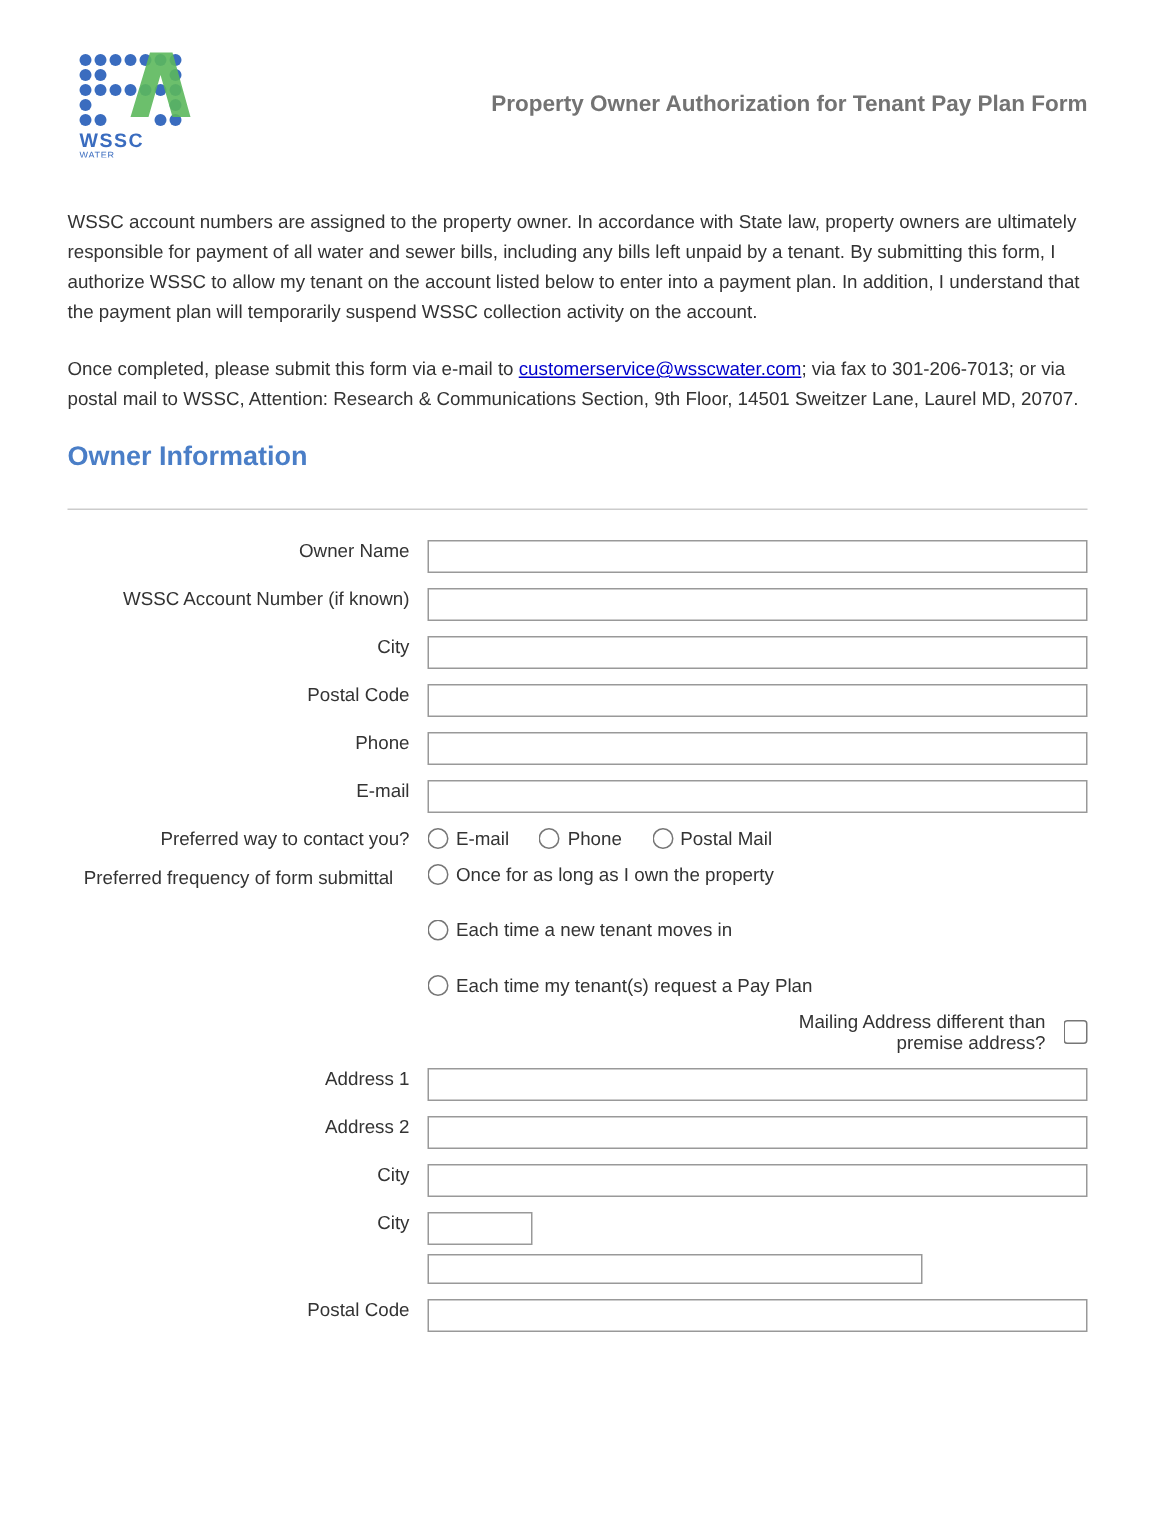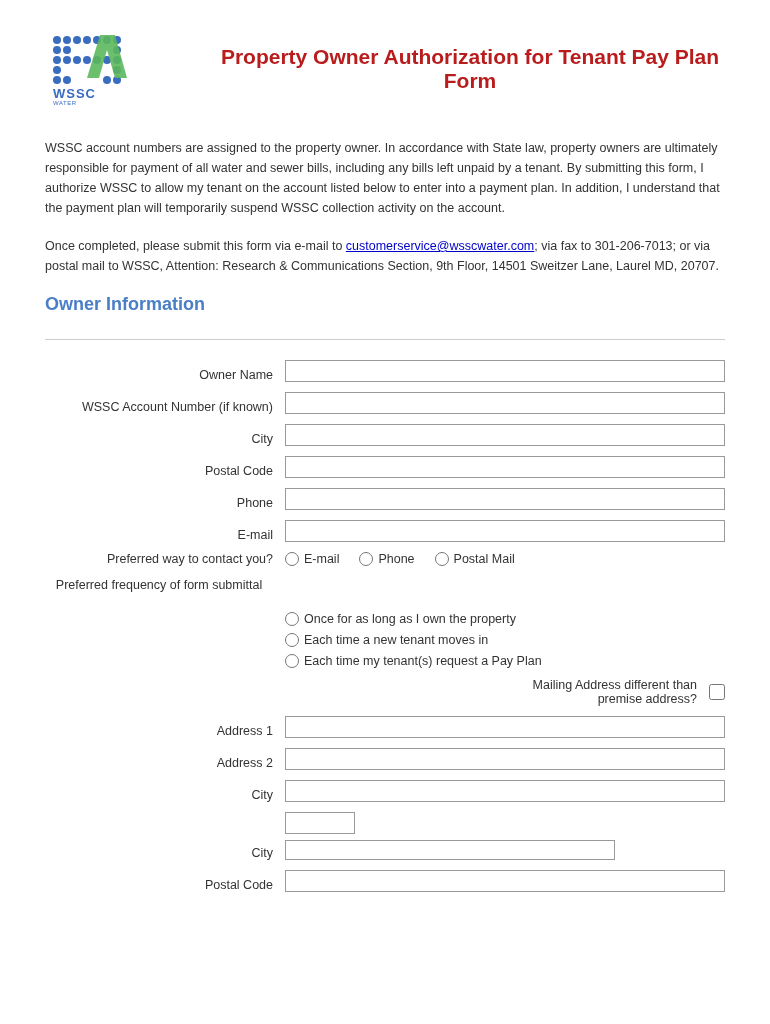--- a/index.html
+++ b/index.html
@@ -35,24 +35,24 @@
       flex-shrink: 0;
     }
 
     .logo-svg {
       width: 150px;
       height: 75px;
     }
 
     .header-title {
       flex: 1;
-      text-align: center;
-      font-size: 21px;
+      text-align: right;
+      font-size: 15px;
       font-weight: bold;
-      color: #b91c1c;
+      color: #737373;
       padding-left: 10px;
     }
 
     
     .intro-text {
       font-size: 12.5px;
       line-height: 1.6;
       color: #333;
       margin-bottom: 18px;
     }
@@ -71,21 +71,21 @@
 
     .divider {
       border: none;
       border-top: 1px solid #ccc;
       margin-bottom: 20px;
     }
 
     
     .form-row {
       display: flex;
-      align-items: flex-end;
+      align-items: flex-start;
       margin-bottom: 10px;
     }
 
     .form-label {
       width: 240px;
       text-align: right;
       padding-right: 12px;
       font-size: 12.5px;
       color: #333;
       flex-shrink: 0;
@@ -119,22 +119,21 @@
     .radio-option input[type="radio"] {
       width: 14px;
       height: 14px;
       cursor: pointer;
     }
 
     
     .frequency-group {
       display: flex;
       flex-direction: column;
-      gap: 7px;
-      margin-top: 36px;
+      gap: 23px;
     }
 
     
     .form-input-short {
       width: 70px;
       height: 22px;
       border: 1px solid #999;
       background: #fff;
       font-size: 12px;
       padding: 2px 4px;

